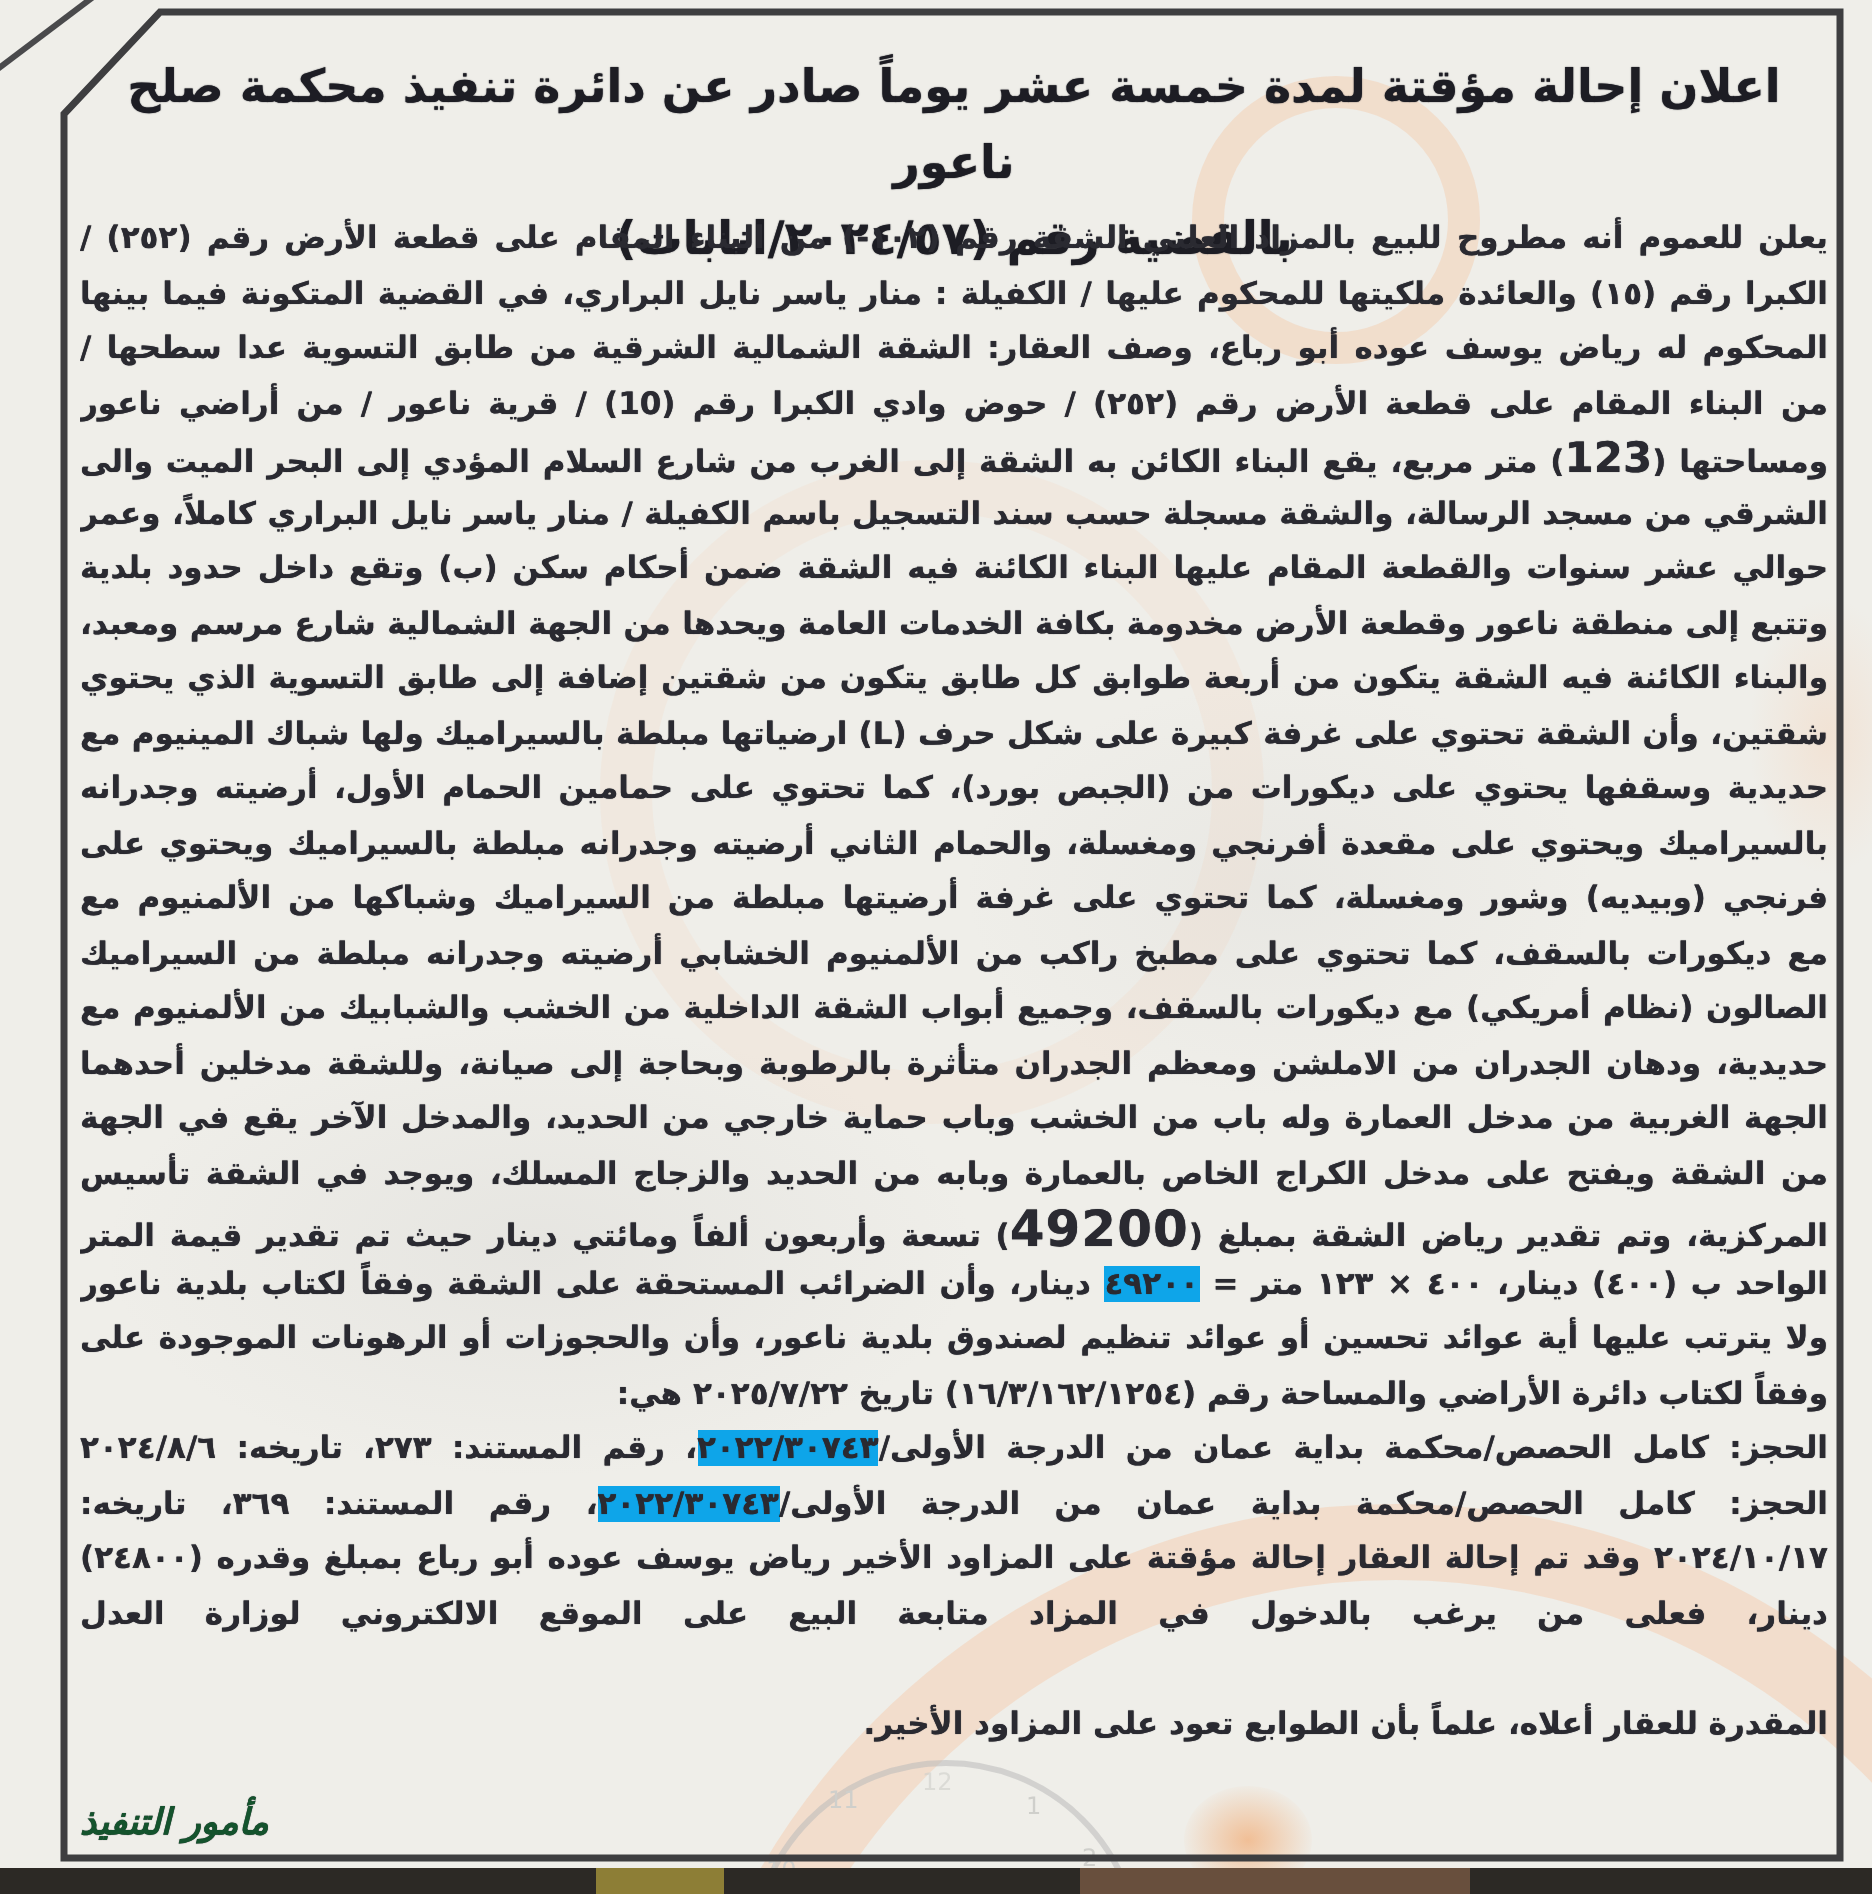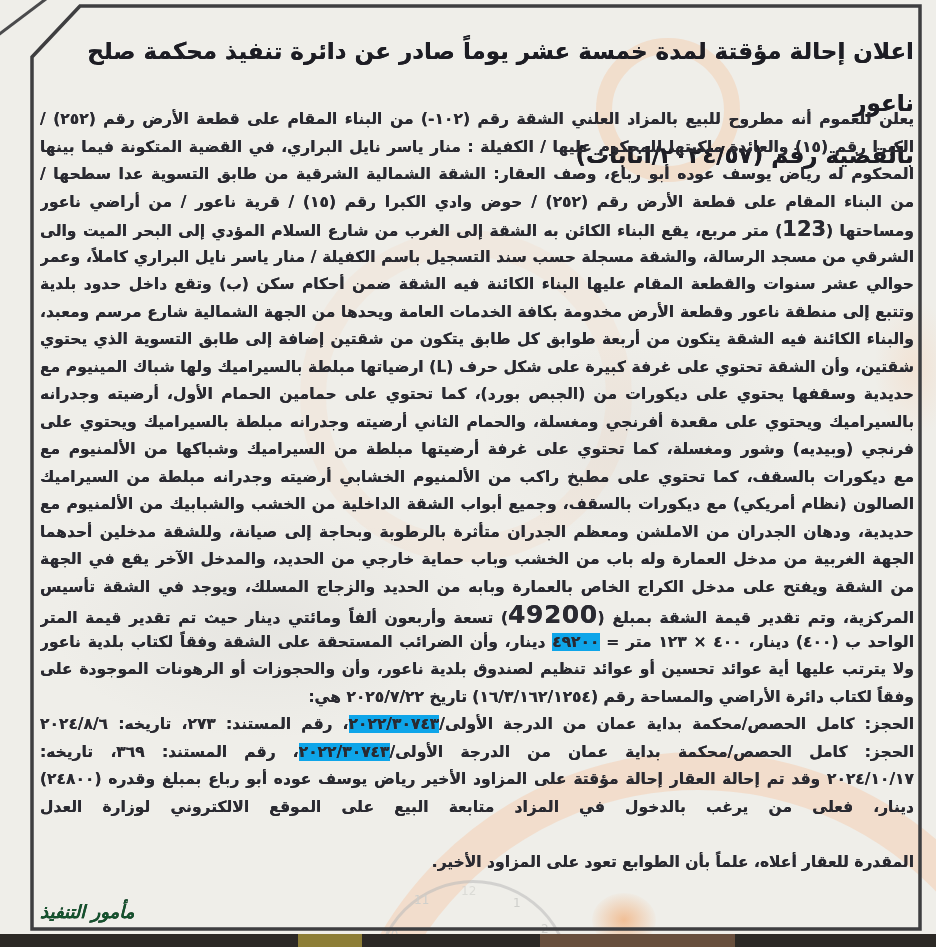--- a/index.html
+++ b/index.html
@@ -37,22 +37,22 @@
   .corner-line{position:absolute;left:-8px;top:14px;width:64px;height:0;
     border-top:3px solid #4a4a4c;transform:rotate(-37deg);}
   
   .frame{position:absolute;left:0;top:0;}
   
   .bottom-bar{position:absolute;left:0;top:934px;width:936px;height:13px;background:#2c2925;}
   .bar-yellow{position:absolute;left:298px;top:934px;width:64px;height:13px;background:rgba(173,155,60,.75);}
   .bar-peach{position:absolute;left:540px;top:934px;width:195px;height:13px;background:rgba(246,170,120,.30);}
   
   .doc{position:absolute;left:40px;right:22px;top:0;direction:rtl;color:#26262c;}
-  .title{position:absolute;left:0;right:0;top:25px;
-    font-weight:bold;font-size:23px;line-height:52px;color:#1d1d24;
+  .title{position:absolute;left:0;right:0;top:25px;text-align:center;
+    font-weight:bold;font-size:23px;line-height:38px;color:#1d1d24;
     text-shadow:0 0 .6px #1d1d24;}
   .body-wrap{position:absolute;left:0;right:0;top:106px;}
   .line{
     height:27.5px;line-height:27.5px;overflow:hidden;
     font-size:15.5px;font-weight:bold;color:#2a2a31;
     text-align:justify;text-align-last:justify;
     text-shadow:0 0 .4px #2a2a31;
   }
   .line.short{text-align-last:right;}
   .big{font-size:21px;font-weight:bold;}
@@ -89,36 +89,36 @@
 
   <div class="doc">
     <div class="title">
       <div>اعلان إحالة مؤقتة لمدة خمسة عشر يوماً صادر عن دائرة تنفيذ محكمة صلح ناعور</div>
       <div>بالقضية رقم (٢٠٢٤/٥٧/انابات)</div>
     </div>
     <div class="body-wrap">
         <div class="line"><span>يعلن للعموم أنه مطروح للبيع بالمزاد العلني الشقة رقم (١٠٢-) من البناء المقام على قطعة الأرض رقم (٢٥٢) / حوض وادي</span></div>
         <div class="line"><span>الكبرا رقم (١٥) والعائدة ملكيتها للمحكوم عليها / الكفيلة : منار ياسر نايل البراري، في القضية المتكونة فيما بينها وبين</span></div>
         <div class="line"><span>المحكوم له رياض يوسف عوده أبو رباع، وصف العقار: الشقة الشمالية الشرقية من طابق التسوية عدا سطحها / تسوية رقم</span></div>
-        <div class="line"><span>من البناء المقام على قطعة الأرض رقم (٢٥٢) / حوض وادي الكبرا رقم (١٥) / قرية ناعور / من أراضي ناعور </span></div>
+        <div class="line"><span>من البناء المقام على قطعة الأرض رقم (٢٥٢) / حوض وادي الكبرا رقم (10) / قرية ناعور / من أراضي ناعور </span></div>
         <div class="line"><span>ومساحتها (</span><span class="big latnum">123</span><span>) متر مربع، يقع البناء الكائن به الشقة إلى الغرب من شارع السلام المؤدي إلى البحر الميت والى الجنوب</span></div>
         <div class="line"><span>الشرقي من مسجد الرسالة، والشقة مسجلة حسب سند التسجيل باسم الكفيلة / منار ياسر نايل البراري كاملاً، وعمر الشقة</span></div>
         <div class="line"><span>حوالي عشر سنوات والقطعة المقام عليها البناء الكائنة فيه الشقة ضمن أحكام سكن (ب) وتقع داخل حدود بلدية ناعور،</span></div>
         <div class="line"><span>وتتبع إلى منطقة ناعور وقطعة الأرض مخدومة بكافة الخدمات العامة ويحدها من الجهة الشمالية شارع مرسم ومعبد،</span></div>
         <div class="line"><span>والبناء الكائنة فيه الشقة يتكون من أربعة طوابق كل طابق يتكون من شقتين إضافة إلى طابق التسوية الذي يحتوي على</span></div>
         <div class="line"><span>شقتين، وأن الشقة تحتوي على غرفة كبيرة على شكل حرف (L) ارضياتها مبلطة بالسيراميك ولها شباك المينيوم مع حمايات</span></div>
         <div class="line"><span>حديدية وسقفها يحتوي على ديكورات من (الجبص بورد)، كما تحتوي على حمامين الحمام الأول، أرضيته وجدرانه مبلطة</span></div>
         <div class="line"><span>بالسيراميك ويحتوي على مقعدة أفرنجي ومغسلة، والحمام الثاني أرضيته وجدرانه مبلطة بالسيراميك ويحتوي على مقعد</span></div>
         <div class="line"><span>فرنجي (وبيديه) وشور ومغسلة، كما تحتوي على غرفة أرضيتها مبلطة من السيراميك وشباكها من الألمنيوم مع الحمايات</span></div>
         <div class="line"><span>مع ديكورات بالسقف، كما تحتوي على مطبخ راكب من الألمنيوم الخشابي أرضيته وجدرانه مبلطة من السيراميك مفتوح على</span></div>
         <div class="line"><span>الصالون (نظام أمريكي) مع ديكورات بالسقف، وجميع أبواب الشقة الداخلية من الخشب والشبابيك من الألمنيوم مع حماية</span></div>
         <div class="line"><span>حديدية، ودهان الجدران من الاملشن ومعظم الجدران متأثرة بالرطوبة وبحاجة إلى صيانة، وللشقة مدخلين أحدهما من</span></div>
         <div class="line"><span>الجهة الغربية من مدخل العمارة وله باب من الخشب وباب حماية خارجي من الحديد، والمدخل الآخر يقع في الجهة الشرقية</span></div>
         <div class="line"><span>من الشقة ويفتح على مدخل الكراج الخاص بالعمارة وبابه من الحديد والزجاج المسلك، ويوجد في الشقة تأسيس للتدفئة</span></div>
-        <div class="line"><span>المركزية، وتم تقدير قيمة الشقة بمبلغ (</span><span class="huge latnum">49200</span><span>) تسعة وأربعون ألفاً ومائتي دينار حيث تم تقدير قيمة المتر المربع</span></div>
+        <div class="line"><span>المركزية، وتم تقدير رياض الشقة بمبلغ (</span><span class="huge latnum">49200</span><span>) تسعة وأربعون ألفاً ومائتي دينار حيث تم تقدير قيمة المتر المربع</span></div>
         <div class="line"><span>الواحد ب (٤٠٠) دينار، ٤٠٠ × ١٢٣ متر = </span><span class="hl">٤٩٢٠٠</span><span> دينار، وأن الضرائب المستحقة على الشقة وفقاً لكتاب بلدية ناعور رقم</span></div>
         <div class="line"><span>ولا يترتب عليها أية عوائد تحسين أو عوائد تنظيم لصندوق بلدية ناعور، وأن والحجوزات أو الرهونات الموجودة على الشقة</span></div>
         <div class="line short"><span>وفقاً لكتاب دائرة الأراضي والمساحة رقم (١٦/٣/١٦٢/١٢٥٤) تاريخ ٢٠٢٥/٧/٢٢ هي:</span></div>
         <div class="line"><span>الحجز: كامل الحصص/محكمة بداية عمان من الدرجة الأولى/</span><span class="hl">٢٠٢٢/٣٠٧٤٣</span><span>، رقم المستند: ٢٧٣، تاريخه: ٢٠٢٤/٨/٦</span></div>
         <div class="line"><span>الحجز: كامل الحصص/محكمة بداية عمان من الدرجة الأولى/</span><span class="hl">٢٠٢٢/٣٠٧٤٣</span><span>، رقم المستند: ٣٦٩، تاريخه:</span></div>
         <div class="line"><span>٢٠٢٤/١٠/١٧ وقد تم إحالة العقار إحالة مؤقتة على المزاود الأخير رياض يوسف عوده أبو رباع بمبلغ وقدره (٢٤٨٠٠)</span></div>
         <div class="line"><span>دينار، فعلى من يرغب بالدخول في المزاد متابعة البيع على الموقع الالكتروني لوزارة العدل </span></div>
         <div class="line"><span class="url latnum">jo</span><span> خلال خمسة عشر يوماً تلي تاريخ نشر هذا الاعلان في الجريدة المحلية ودفع العربون إلكترونياً بواقع ١٠٪ من القيمة</span></div>
         <div class="line short"><span>المقدرة للعقار أعلاه، علماً بأن الطوابع تعود على المزاود الأخير.</span></div>
       </div>

